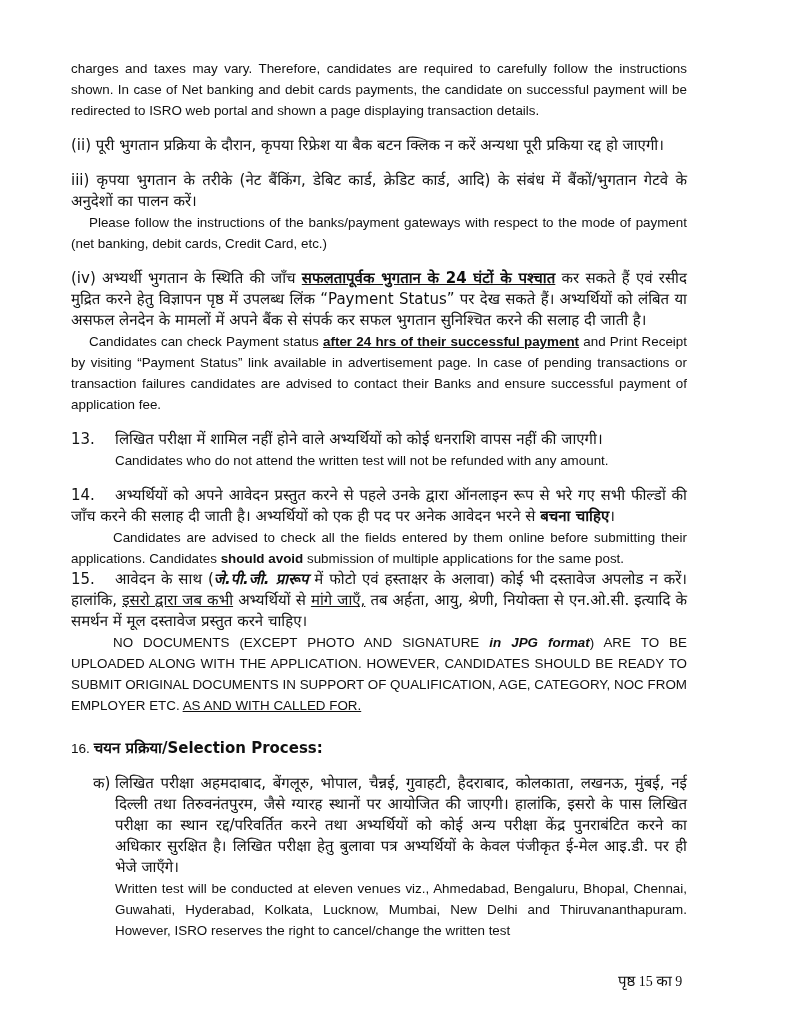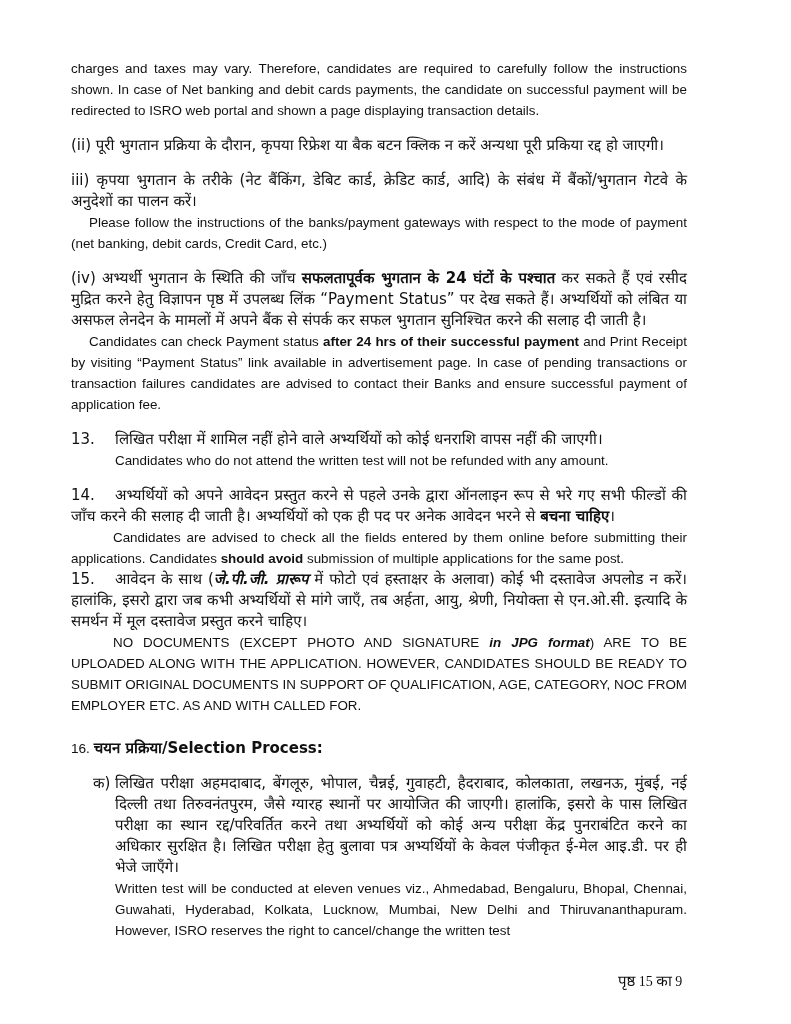--- a/index.html
+++ b/index.html
@@ -6,21 +6,21 @@
   body { width: 791px; height: 1024px; overflow: hidden; position: relative;
          font-family: "Liberation Sans", "DejaVu Sans", sans-serif; color: #111; }
   .page { position: absolute; left: 71px; top: 58px; width: 616px; font-size: 13.4px; line-height: 21px; }
   p { margin: 0; text-align: justify; }
   .gap { height: 14px; }
   .gap-s { height: 8px; }
   .indent { text-indent: 18px; }
   .indent-l { text-indent: 42px; }
   .hi { font-family: "DejaVu Sans", sans-serif; font-size: 15px; }
   .b { font-weight: bold; }
-  .u { }
+  .u { text-decoration: underline; }
   .bi { font-weight: bold; font-style: italic; }
   .num { display: inline-block; width: 44px; text-indent: 0; }
   .subpara { padding-left: 44px; }
   .heading { font-size: 13.6px; }
   .item-k { display: flex; margin-left: 22px; }
   .item-k .label { width: 22px; flex: none; }
   .item-k .body { flex: 1; }
   .footer { position: absolute; left: 618px; top: 970px; font-family: "Liberation Serif", "DejaVu Serif", serif; font-size: 14px; }
   .footer .b { font-weight: normal; }
 </style>

